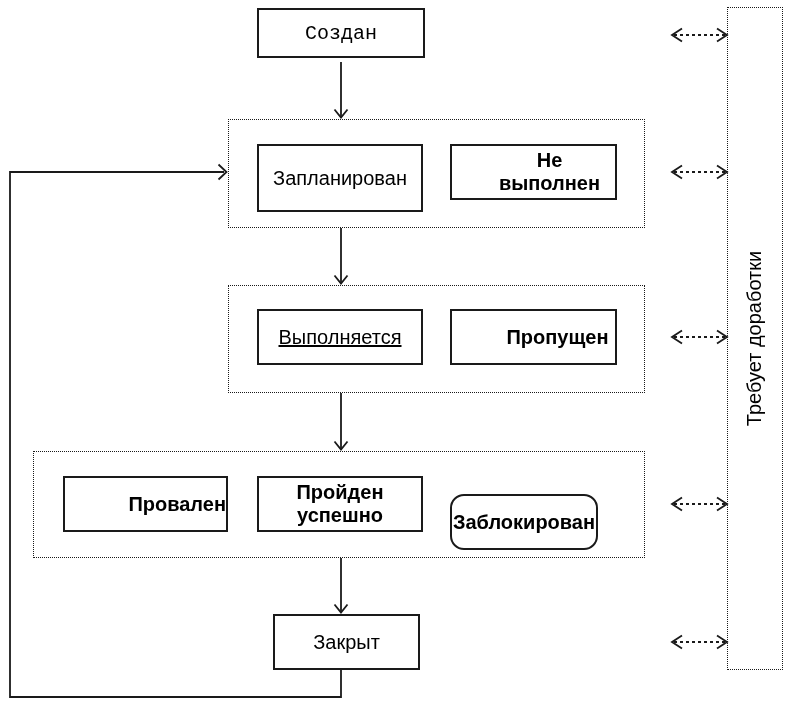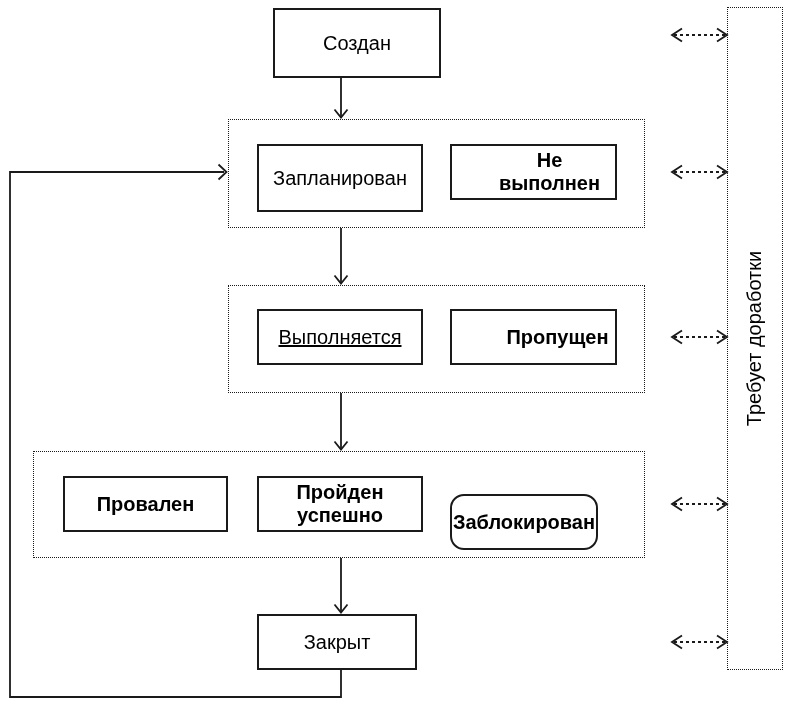--- a/index.html
+++ b/index.html
@@ -40,29 +40,29 @@
   .node.wrap span { max-width: 100px; }
 
   .group {
     position: absolute;
     box-sizing: border-box;
     border: 1.5px dotted #1a1a1a;
     background: transparent;
   }
 
   
-  .n-created      { left: 273px; top:   8px; width: 168px; height: 70px; }
+  .n-created      { left: 257px; top:   8px; width: 168px; height: 50px; font-family: Liberation Mono, monospace; }
   .n-planned      { left: 257px; top: 144px; width: 166px; height: 68px; }
   .n-not-executed { left: 450px; top: 144px; width: 167px; height: 56px; padding-left: 32px; }
   .n-in-progress  { left: 257px; top: 309px; width: 166px; height: 56px; text-decoration: underline; }
   .n-skipped      { left: 450px; top: 309px; width: 167px; height: 56px; padding-left: 48px; }
-  .n-failed       { left:  63px; top: 476px; width: 165px; height: 56px; }
+  .n-failed       { left:  63px; top: 476px; width: 165px; height: 56px; justify-content: flex-end; }
   .n-passed       { left: 257px; top: 476px; width: 166px; height: 56px; }
   .n-blocked      { left: 450px; top: 494px; width: 148px; height: 56px; border-radius: 14px; }
-  .n-closed       { left: 257px; top: 614px; width: 160px; height: 56px; }
+  .n-closed       { left: 273px; top: 614px; width: 147px; height: 56px; }
 
   
   .g-row1   { left: 228px; top: 119px; width: 417px; height: 109px; }
   .g-row2   { left: 228px; top: 285px; width: 417px; height: 108px; }
   .g-row3   { left:  33px; top: 451px; width: 612px; height: 107px; }
   .g-rework { left: 727px; top:   7px; width:  56px; height: 663px;
               display: flex; align-items: center; justify-content: center; }
   .g-rework span {
     transform: rotate(-90deg);
     white-space: nowrap;

